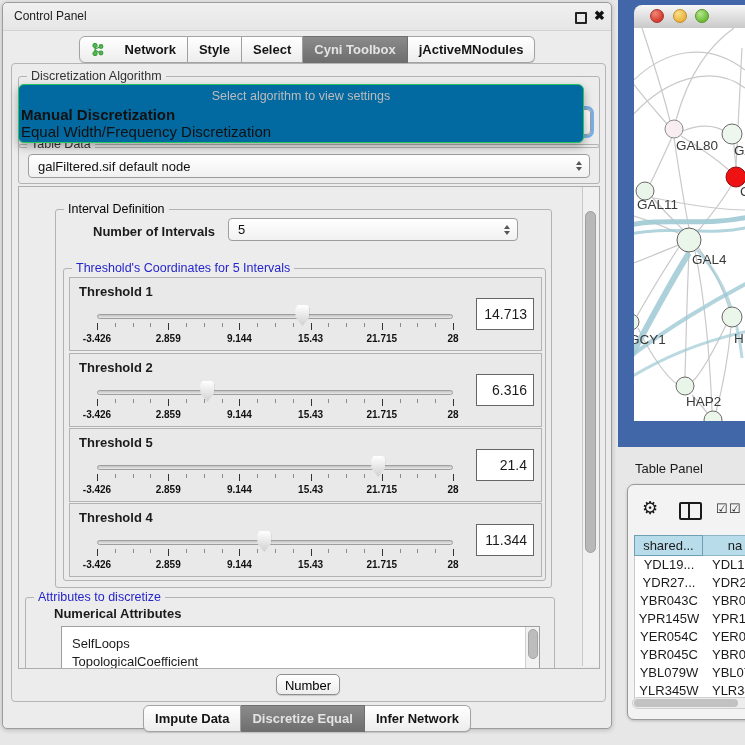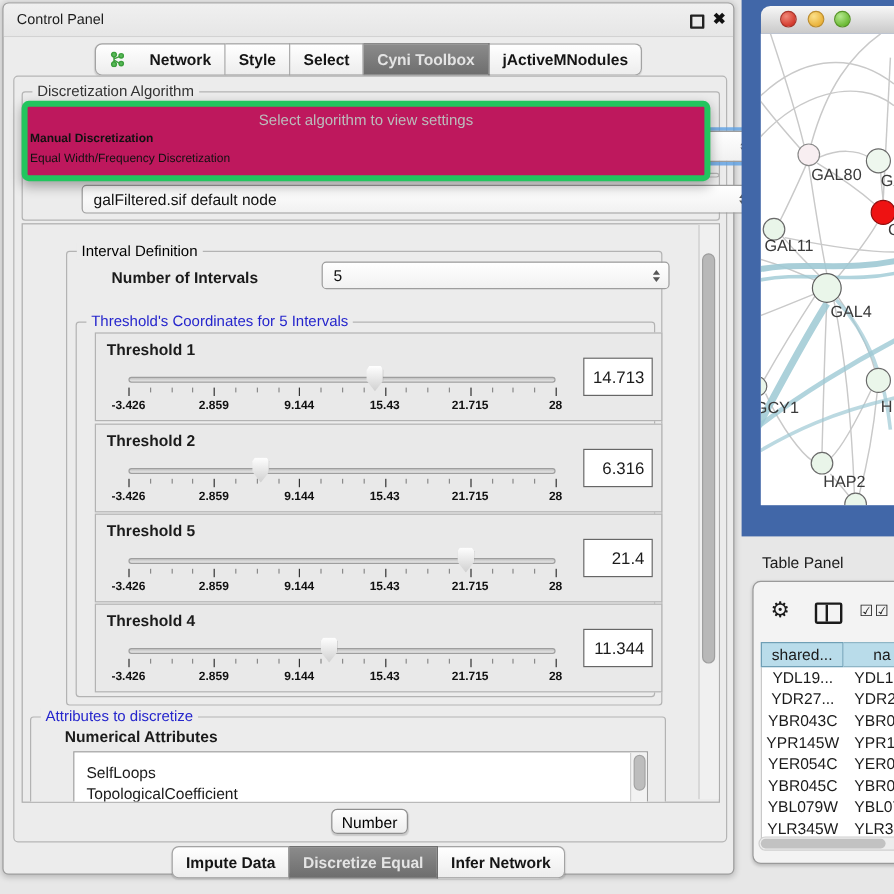--- a/index.html
+++ b/index.html
@@ -29,41 +29,41 @@
       border:1px solid #b5b5b5;border-radius:4px;}
 
   .group{position:absolute;border:1px solid #b3b3b3;border-radius:3px;}
   .group-title{position:absolute;top:-8px;left:8px;background:#ececec;padding:0 4px;font-size:12.5px;white-space:nowrap;}
   .tg-green{color:#000000;}
   .tg-blue{color:#2525cc;}
   .tg-dark{color:#333;}
 
   .combo{position:absolute;background:linear-gradient(#ffffff,#f1f1f1);border:1px solid #9d9d9d;
       border-radius:4px;font-size:13px;color:#111;display:flex;align-items:center;padding-left:9px;
-      box-sizing:border-box;margin-left:40px;}
+      box-sizing:border-box;}
   .spin{position:absolute;right:7px;top:50%;transform:translateY(-50%);display:flex;flex-direction:column;gap:2px;}
   .spin i{display:block;width:0;height:0;border-left:3.5px solid transparent;border-right:3.5px solid transparent;}
   .spin .up{border-bottom:4px solid #555;}
   .spin .down{border-top:4px solid #555;}
   .focus-ring{box-shadow:0 0 0 3px rgba(92,160,228,.8);}
 
   
-  .popup{position:absolute;left:6px;top:20px;width:564px;height:57px;background:#be185d;
-      border:5px solid #22c55e;border-radius:6px;box-shadow:0 4px 10px rgba(0,0,0,.3);z-index:40;text-decoration:underline;}
+  .popup{position:absolute;left:6px;top:20px;width:564px;height:57px;background:#0369a1;
+      border:1px solid #22c55e;border-radius:6px;box-shadow:0 4px 10px rgba(0,0,0,.3);z-index:40;text-decoration:underline;}
   .popup-hint{position:absolute;left:0;right:0;top:4px;text-align:center;color:#bcbcbc;font-size:12.5px;}
-  .popup-opt{position:absolute;left:2px;font-size:10px;color:#111;white-space:nowrap;}
+  .popup-opt{position:absolute;left:2px;font-size:15px;color:#111;white-space:nowrap;}
   .popup-opt.b{font-weight:bold;}
 
   
   .viewport{position:absolute;left:6px;top:122px;width:580px;height:481px;border:1px solid #adadad;
       background:#ececec;overflow:hidden;}
 
   .num-label{position:absolute;font-weight:bold;font-size:13px;white-space:nowrap;}
 
-  .thresh-row{position:absolute;left:15px;width:471px;height:72px;border:1px solid #b3b3b3;background:#e9e9e9;}
+  .thresh-row{position:absolute;left:5px;width:471px;height:72px;border:1px solid #b3b3b3;background:#e9e9e9;}
   .t-label{position:absolute;left:9px;top:6px;font-size:13px;font-weight:bold;}
   .t-track{position:absolute;left:27px;top:36px;width:356px;height:5px;border-radius:3px;
       background:linear-gradient(#c2c2c2,#e9e9e9);border:1px solid #9e9e9e;box-sizing:border-box;}
   .t-handle{position:absolute;top:27px;width:14px;height:21px;background:linear-gradient(#ffffff,#d0d0d0);
       clip-path:polygon(50% 100%,0 58%,0 16%,16% 0,84% 0,100% 16%,100% 58%);
       filter:drop-shadow(0 0 1px #777);}
   .t-ticks{position:absolute;left:27px;top:45px;width:356px;height:8px;}
   .t-ticks span{position:absolute;top:0;width:1px;background:#666;}
   .t-ticks span.maj{height:7px;background:#333;}
   .t-ticks span.min{height:4px;background:#8a8a8a;}

